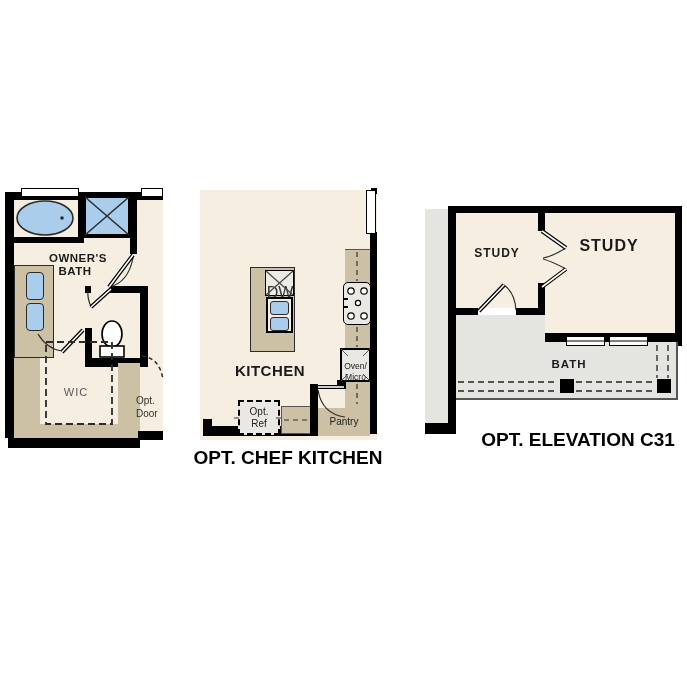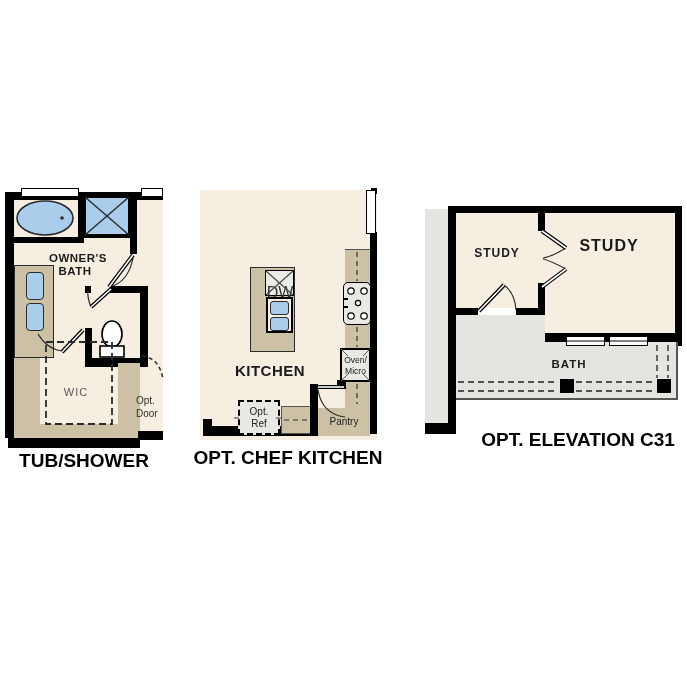--- a/index.html
+++ b/index.html
@@ -58,33 +58,32 @@
     <div class="abs wall" style="left:138px;top:431px;width:25px;height:9px"></div>
 
     <div class="lbl bold" style="left:78px;top:252px;font-size:11.5px;letter-spacing:.5px">OWNER'S</div>
     <div class="lbl bold" style="left:75px;top:265px;font-size:11.5px;letter-spacing:.5px">BATH</div>
     <div class="lbl" style="left:76px;top:386px;font-size:11px;letter-spacing:1px;color:var(--label-muted)">WIC</div>
     <div class="abs" style="left:136px;top:395px;font-size:10px;line-height:12.5px;color:#2e2e2e">
       <div>Opt.</div>
       <div>Door</div>
     </div>
     <div class="caption" style="left:84px;top:450px">
-      <div>TUB/SHOWER</div>
     </div>
   </section>
 
   <section>
     <div class="abs floor" style="left:200px;top:190px;width:177px;height:250px"></div>
     <div class="abs wall" style="left:371px;top:188px;width:6px;height:6px"></div>
     <div class="abs wall" style="left:370px;top:232px;width:7px;height:202px"></div>
     <div class="abs win" style="left:366px;top:190px;width:10px;height:44px"></div>
 
     <div class="abs tan" style="left:345px;top:249px;width:25px;height:185px;border-top:1px solid #555"></div>
     <div class="abs" style="left:343px;top:282px;width:28px;height:43px;background:var(--appliance);border:1.5px solid #000;border-radius:5px"></div>
-    <div class="abs" style="left:340px;top:348px;width:31px;height:34px;background:var(--appliance);border:2px solid #000;text-align:center;font-size:8.5px;line-height:10.5px;padding-top:5px;color:#1a1a1a">
+    <div class="abs" style="left:340px;top:348px;width:31px;height:34px;background:var(--appliance);border:2px solid #000;text-align:center;font-size:8.5px;line-height:10.5px;padding-top:11px;color:#1a1a1a">
       <div>Oven/</div>
       <div>Micro</div>
     </div>
 
     <div class="abs tan" style="left:250px;top:267px;width:45px;height:85px;border:1px solid #2b2b2b"></div>
     <div class="abs" style="left:265px;top:270px;width:29px;height:26px;background:#ecebe5;border:1.5px solid #000"></div>
     <div class="lbl" style="left:280px;top:284px;font-size:16px;color:#333">DW</div>
     <div class="abs" style="left:266px;top:297px;width:27px;height:36px;background:var(--floor);border:2px solid #000"></div>
     <div class="abs" style="left:270px;top:301px;width:19px;height:14px;background:var(--fixture);border:1px solid #2b2b2b;border-radius:3px"></div>
     <div class="abs" style="left:270px;top:317px;width:19px;height:14px;background:var(--fixture);border:1px solid #2b2b2b;border-radius:3px"></div>

